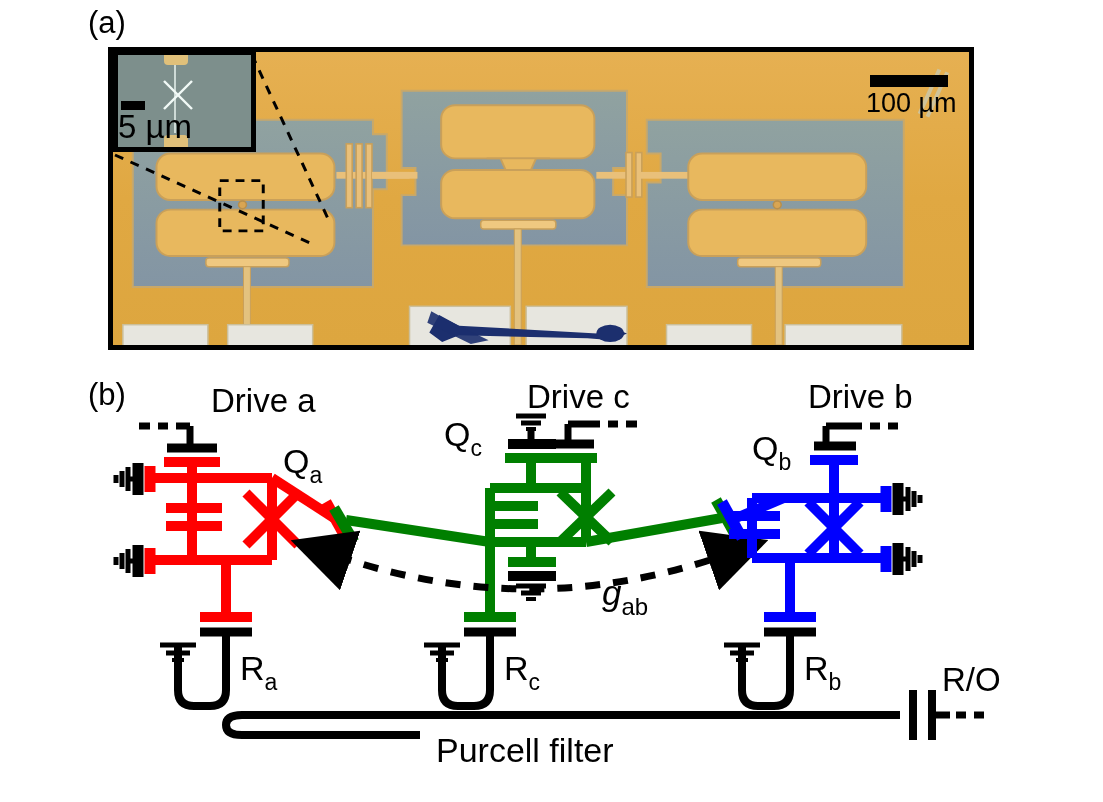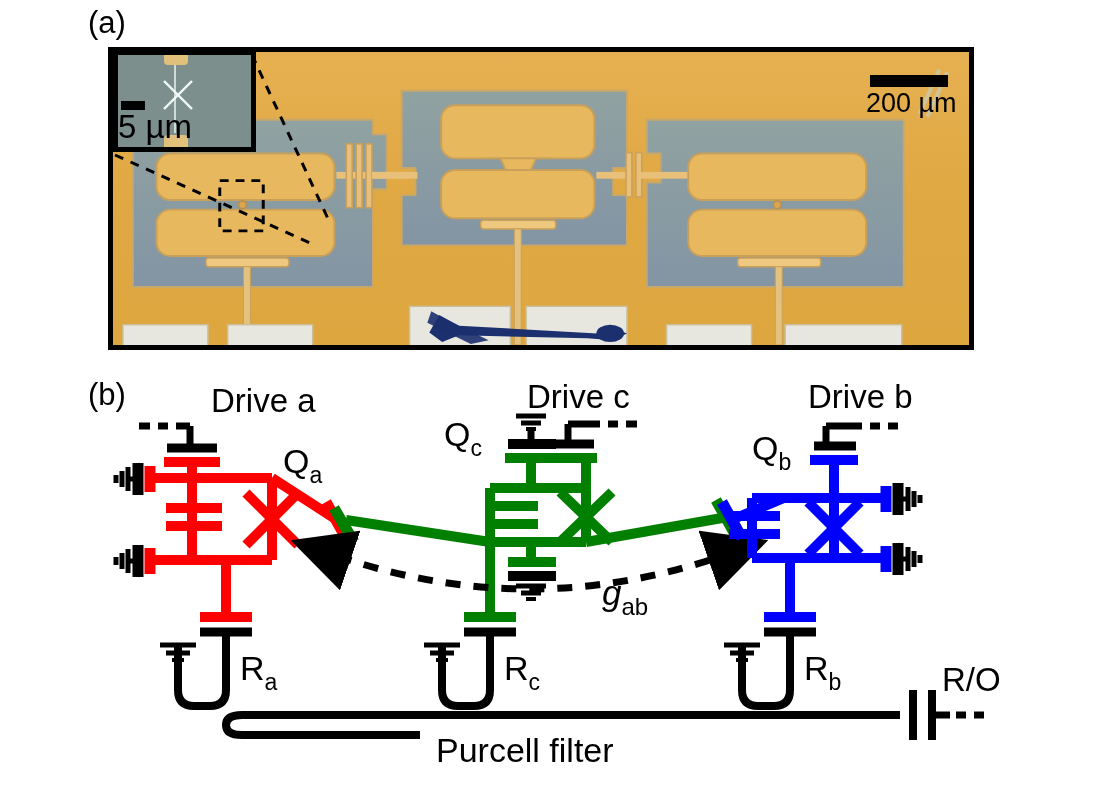--- a/index.html
+++ b/index.html
@@ -180,21 +180,21 @@
     </svg>
   </div>
 
   <svg id="leader">
     <g stroke="#000" stroke-width="3" stroke-dasharray="9,8" fill="none">
       <line x1="252" y1="55" x2="330" y2="223"></line>
       <line x1="115" y1="155" x2="310" y2="243"></line>
     </g>
   </svg>
 
-  <div class="scalebar-label" id="sb200-text">200 µm</div>
+  <div class="scalebar-label" id="sb200-text">100 µm</div>
   <div id="sb200-bar"></div>
 
   <div class="scalebar-label" id="sb5-text">5 µm</div>
   <div id="sb5-bar"></div>
 
   <div id="circuit">
   <svg width="1103" height="442" viewBox="0 0 1103 442">
     <defs>
       <marker id="arrL" markerWidth="9" markerHeight="9" refX="7" refY="4.5" orient="auto">
         <path d="M9,0 L9,9 L0,4.5 Z" fill="#000"></path>

